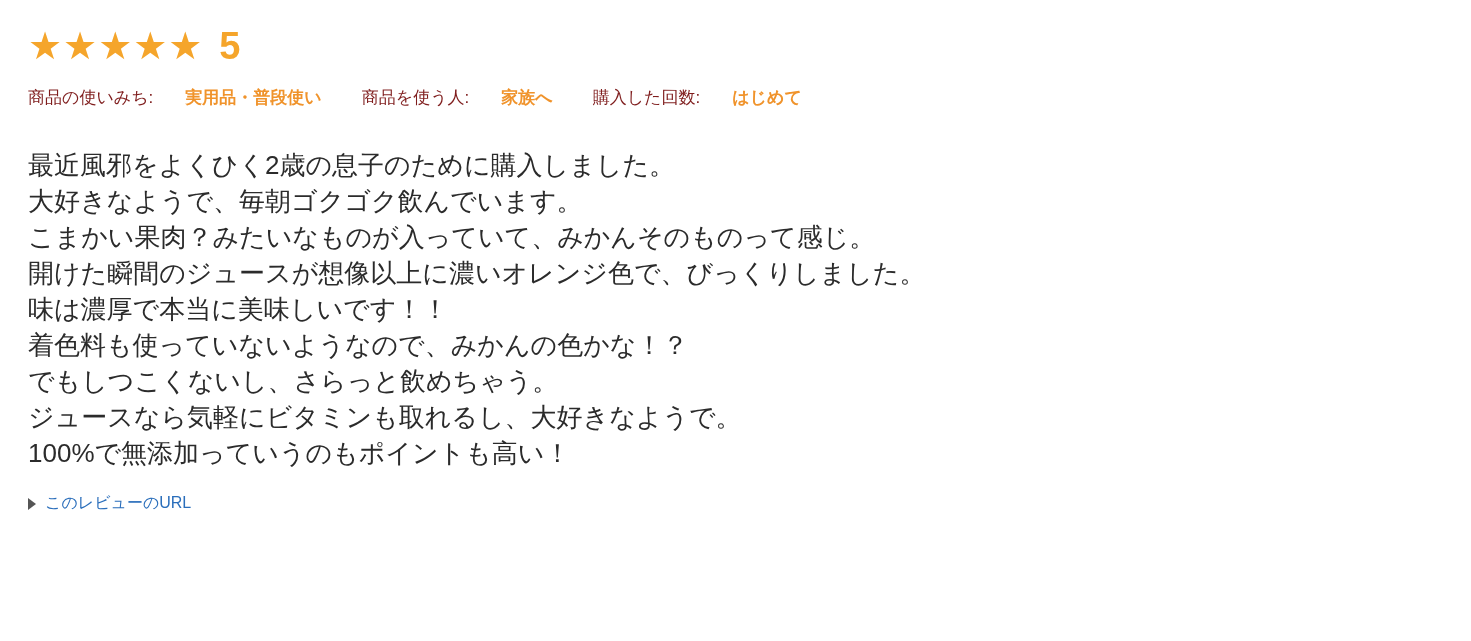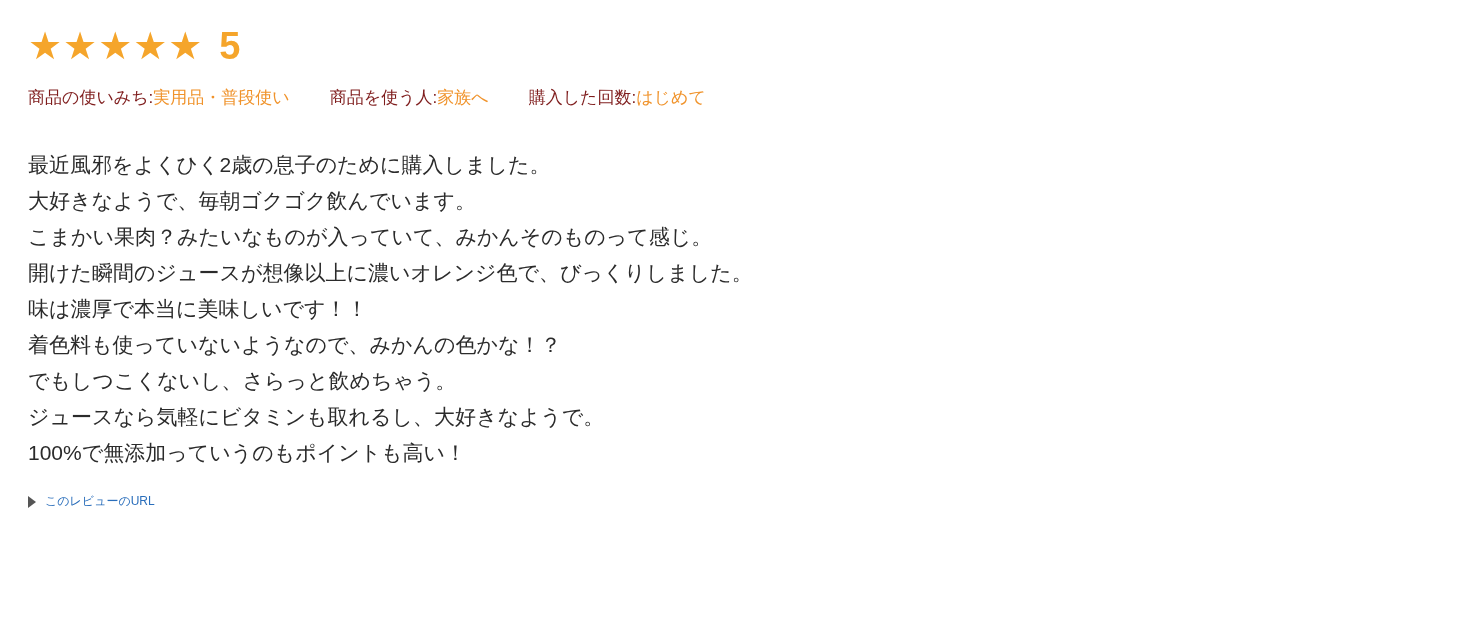--- a/index.html
+++ b/index.html
@@ -50,42 +50,43 @@
     gap: 40px;
   }
   .meta-item {
     white-space: nowrap;
   }
   .meta-label {
     color: #7f1d1d;
   }
   .meta-value {
     color: #f0932b;
-    font-weight: 400;
+    font-weight: 700;
+    margin-left: 32px;
   }
 
   
   .body-text {
     margin-top: 38px;
-    font-size: 21px;
+    font-size: 26px;
     line-height: 36px;
     color: #2b2b2b;
   }
   .body-text p {
     margin: 0;
     white-space: pre-wrap;
   }
 
   
   .url-row {
     margin-top: 22px;
     display: flex;
     align-items: center;
     gap: 9px;
-    font-size: 12px;
+    font-size: 16px;
   }
   .tri-icon {
     width: 0;
     height: 0;
     border-left: 8px solid #555555;
     border-top: 6px solid transparent;
     border-bottom: 6px solid transparent;
     display: inline-block;
   }
   .url-link {

